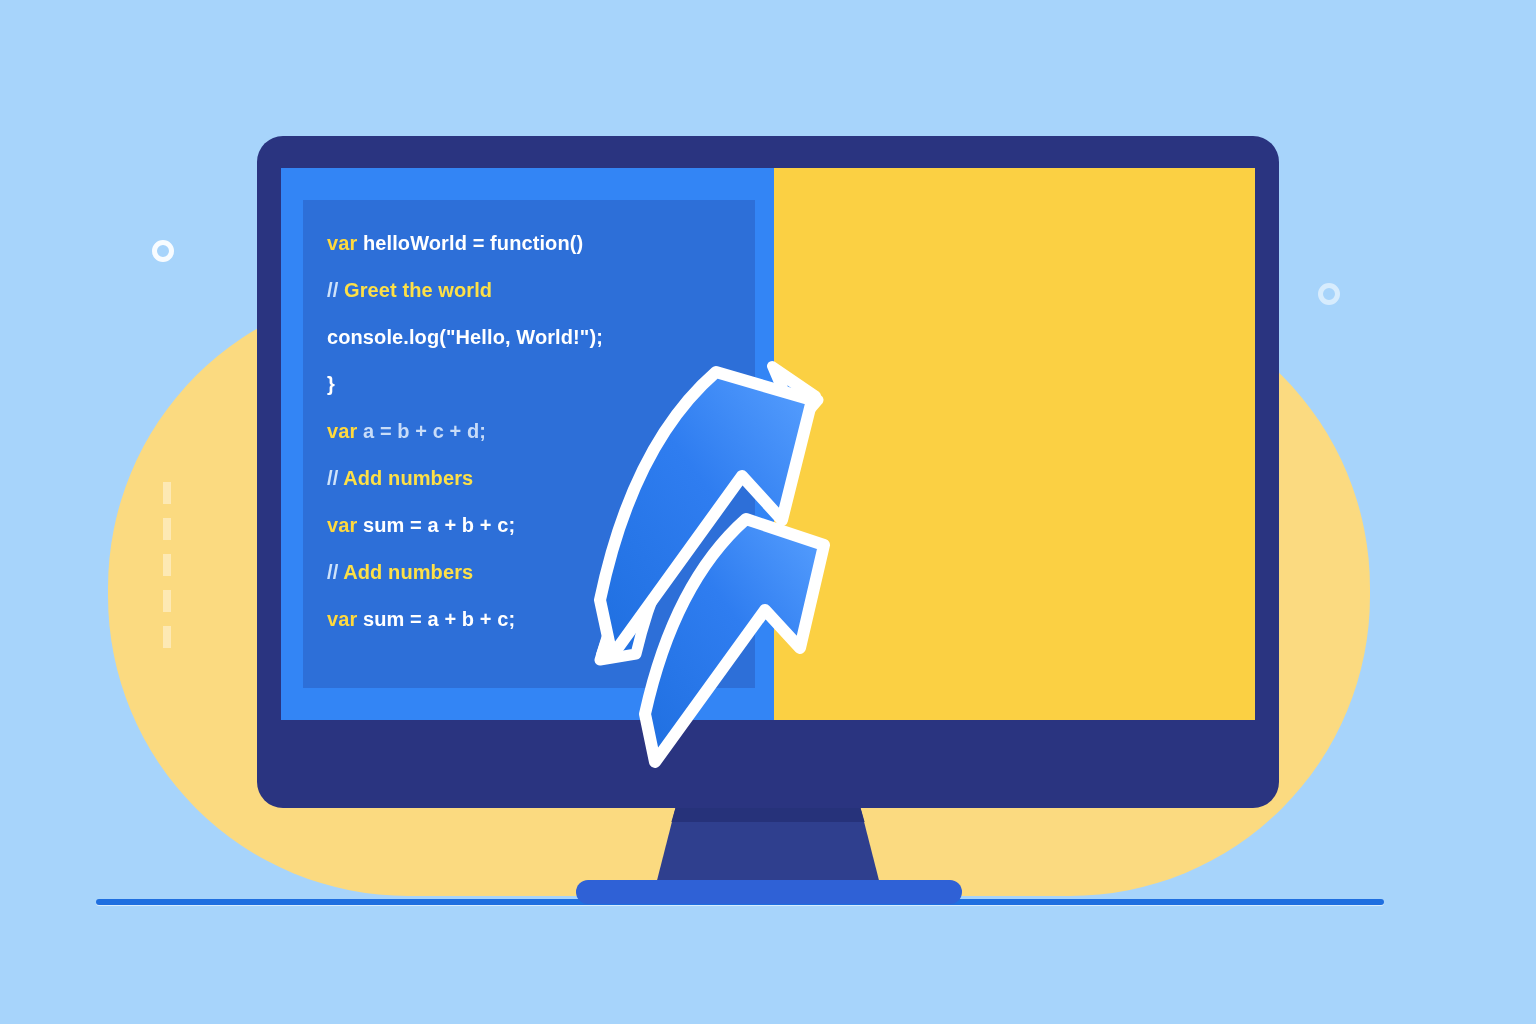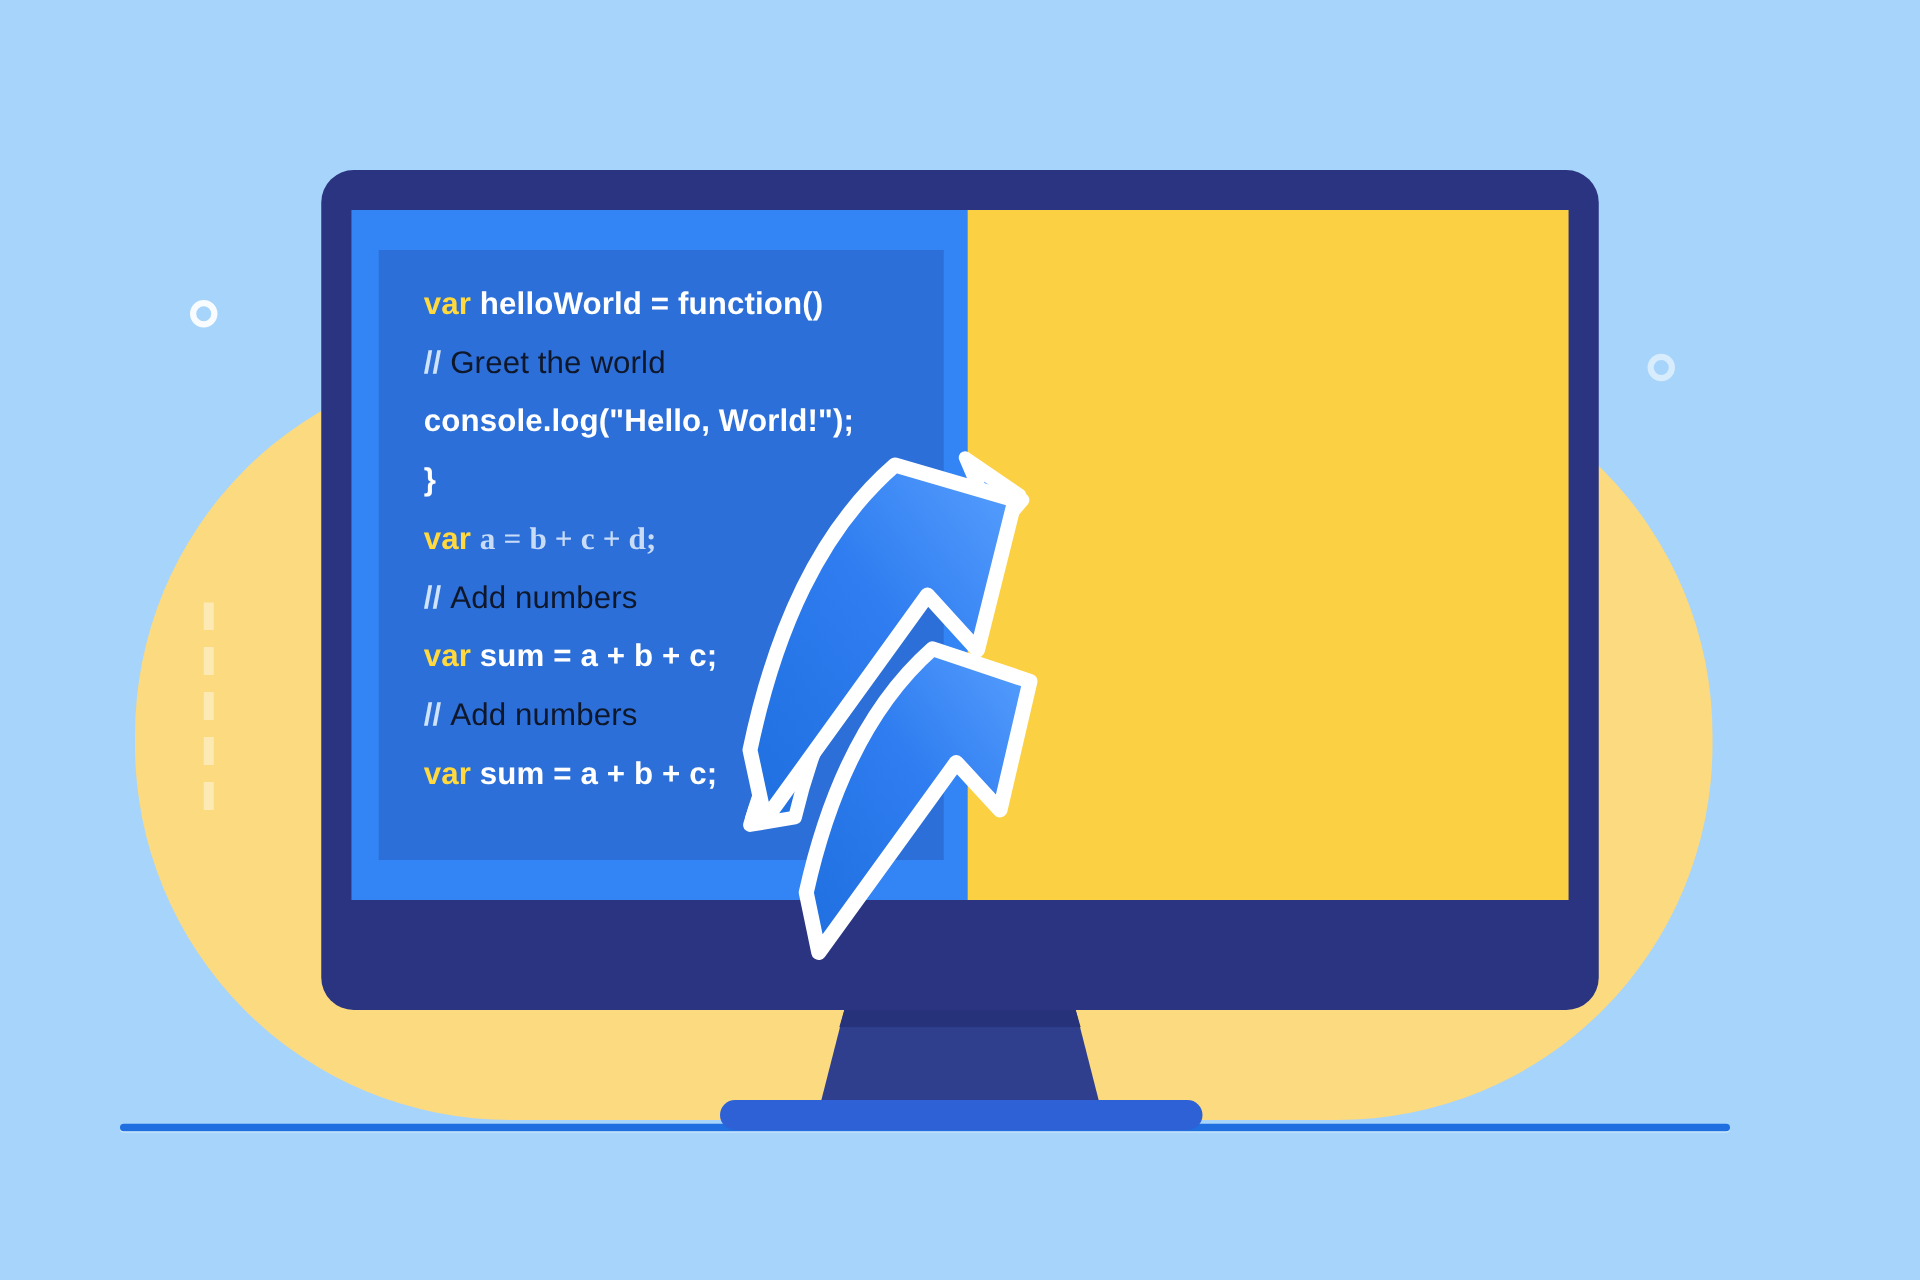--- a/index.html
+++ b/index.html
@@ -110,32 +110,31 @@
 
   
   .code-panel-left {
     position: absolute;
     left: 22px; top: 32px;
     width: 452px; height: 488px;
     background: #2d6fd8;
     padding: 20px 0 0 24px;
   }
   .code-line {
-    font-size: 25px;
+    font-size: 20px;
     line-height: 47px;
     white-space: nowrap;
     font-weight: 700;
     letter-spacing: .1px;
-    margin-left: 12px;
   }
   .kw { color: #ffd93d; }
   .txt { color: #ffffff; }
-  .cmt { color: #0f172a; font-weight: 400; }
+  .cmt { color: #fde047; font-weight: 700; }
   .cmt-slash { color: #cfe3fa; }
-  .dim { color: #c8dcf8; font-family: Liberation Serif, serif; }
+  .dim { color: #c8dcf8; }
 
   
   .arrows {
     position: absolute;
     left: 0; top: 0;
     width: 1536px; height: 1024px;
     pointer-events: none;
   }
 </style>
 </head>

